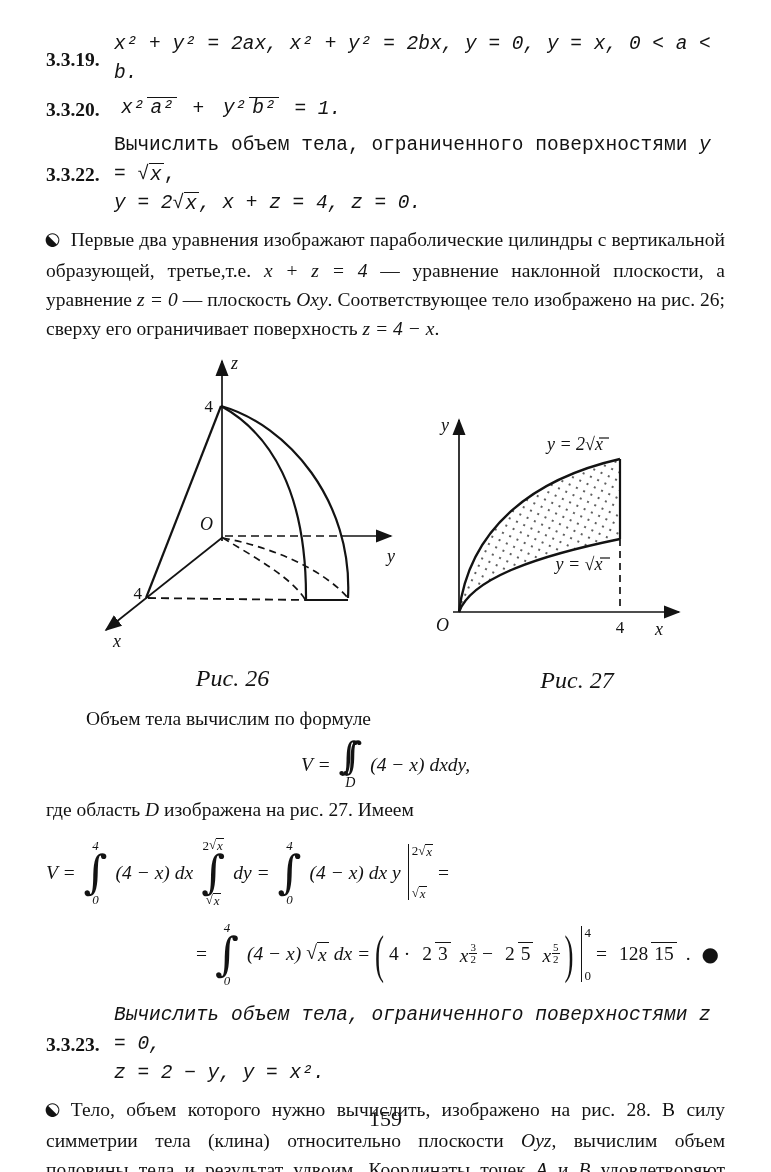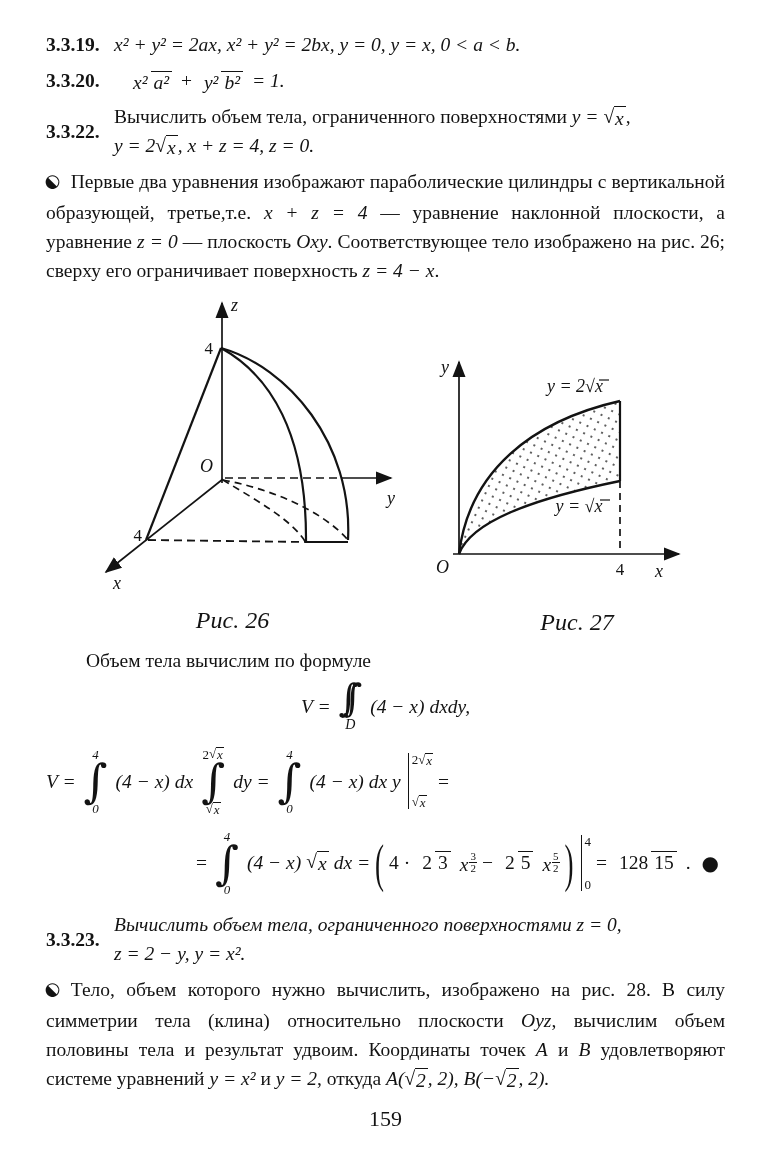--- a/index.html
+++ b/index.html
@@ -2,23 +2,23 @@
 <html><head>
 <meta charset="utf-8">
 <style>
   html,body{margin:0;padding:0;background:#ffffff;}
   body{width:771px;height:1172px;position:relative;overflow:hidden;
        font-family:"Liberation Serif",serif;font-size:19.5px;color:#131313;}
   .page{padding:30px 46px 0 46px;}
 
   
   .prob{display:flex;align-items:center;margin-bottom:7px;line-height:29px;}
-  .prob.centerv{align-items:center;gap:12px;}
+  .prob.centerv{align-items:center;}
   .pnum{font-weight:700;width:68px;flex:none;}
-  .pbody{flex:1;}
+  .pbody{flex:1;font-family:Liberation Mono, monospace;}
   .mi{font-style:italic;}
   .rm{font-style:normal;}
 
   
   .sqrt{display:inline-flex;align-items:stretch;white-space:nowrap;}
   .sqrt .r{line-height:1.15;}
   .sqrt .rc{border-top:1.3px solid #131313;font-style:italic;padding:1px 2px 0 1px;line-height:1.1;}
 
   
   .frac{display:inline-flex;flex-direction:row;align-items:center;vertical-align:middle;
@@ -201,20 +201,21 @@
 
   <div class="eqcenter">
     <span class="mi">V =</span>
     <span class="iintwrap">
       <span class="iint">∫∫</span>
       <span class="iintsub">D</span>
     </span>
     <span class="mi">(4 − x) dxdy,</span>
   </div>
 
+  <p class="para"><span>где область </span><span class="mi">D</span><span> изображена на рис. 27. Имеем</span></p>
 
   <div class="eqline">
     <span class="mi">V =</span>
     <span class="int">
       <span class="lim rm">4</span>
       <span class="ig">∫</span>
       <span class="lim rm">0</span>
     </span>
     <span class="mi">(4 − x) dx</span>
     <span class="int">

